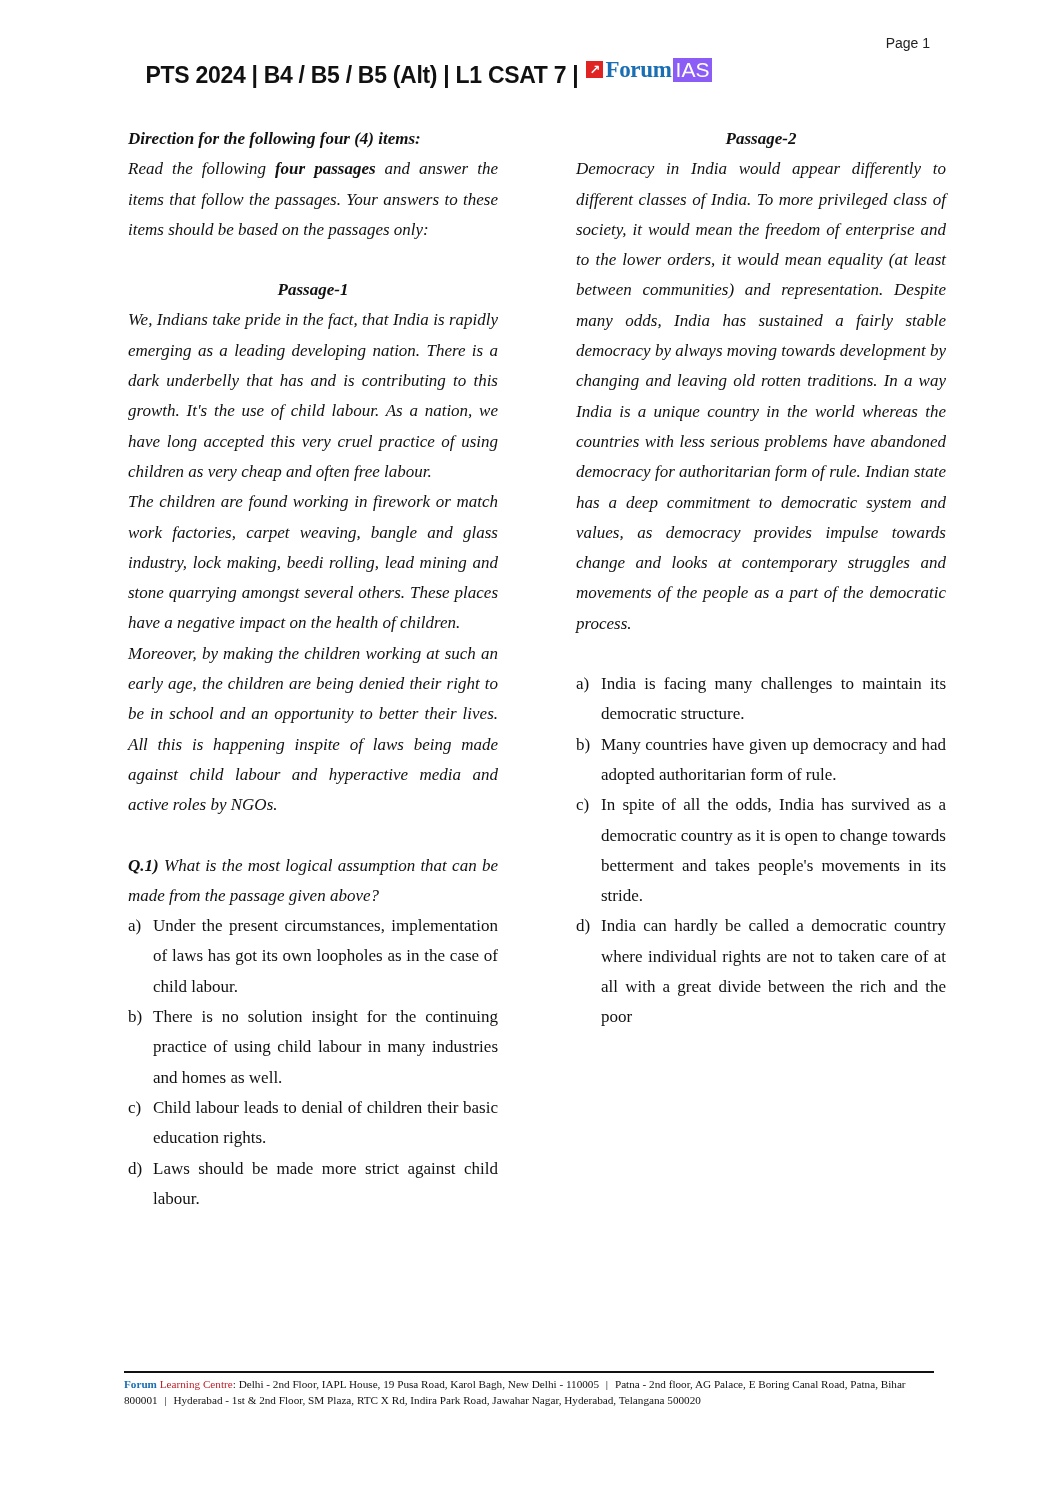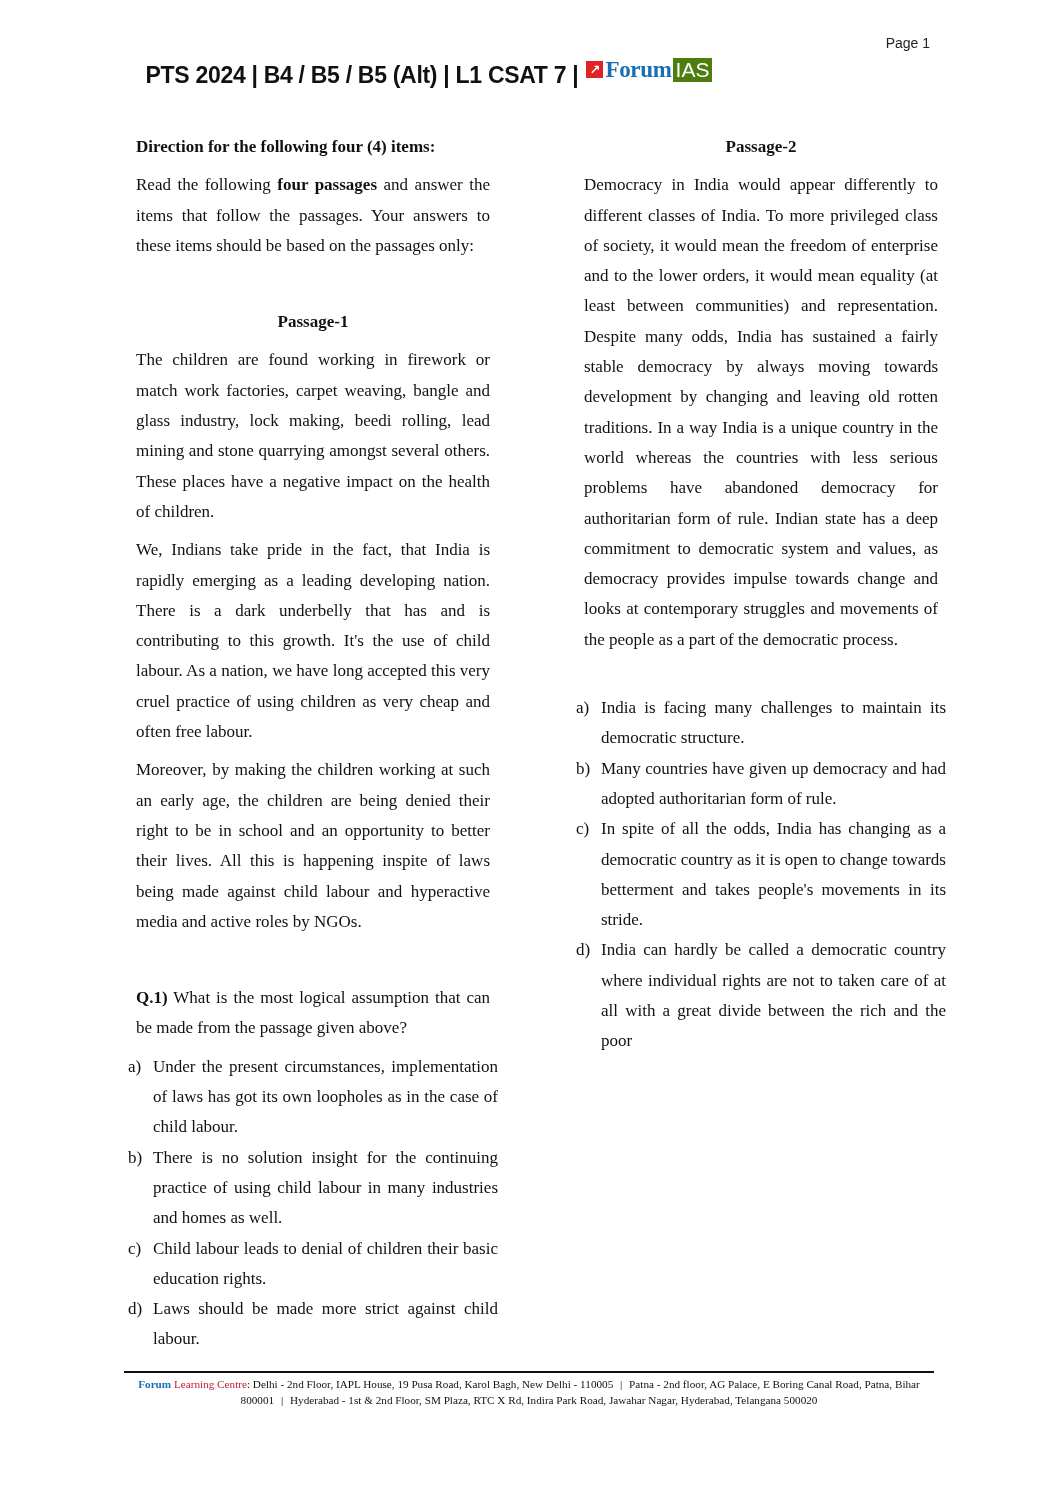--- a/index.html
+++ b/index.html
@@ -3,36 +3,36 @@
 <meta charset="utf-8">
 <style>
   html, body { margin: 0; padding: 0; background: #ffffff; }
   body { width: 1058px; height: 1497px; position: relative; overflow: hidden; color: #111; }
   .page-num { position: absolute; top: 35px; right: 128px; font-family: "Liberation Sans", sans-serif; font-size: 14px; color: #222; }
   .header { position: absolute; top: 62px; left: 0; width: 858px; text-align: center; white-space: nowrap; }
   .header .title { font-family: "Liberation Sans", sans-serif; font-weight: bold; font-size: 23px; letter-spacing: -0.3px; vertical-align: middle; }
   .logo { display: inline-flex; align-items: center; vertical-align: middle; margin-left: 4px; position: relative; top: -6px; }
   .logo .arrow { width: 17px; height: 17px; background: #e02424; color: #fff; font-size: 13px; line-height: 17px; text-align: center; font-family: "DejaVu Sans", sans-serif; font-weight: bold; }
   .logo .forum { font-family: "Liberation Serif", serif; font-weight: bold; color: #1a6eb4; font-size: 23px; margin-left: 2px; letter-spacing: -0.3px; }
-  .logo .ias { background: #4d7c0f; color: #fff; font-family: "Liberation Sans", sans-serif; font-size: 21px; padding: 0 3px; line-height: 24px; margin-left: 1px; }
+  .logo .ias { background: #8b5cf6; color: #fff; font-family: "Liberation Sans", sans-serif; font-size: 21px; padding: 0 3px; line-height: 24px; margin-left: 1px; }
 
   .col { position: absolute; top: 124px; width: 370px; font-family: "Liberation Serif", serif; font-size: 17px; line-height: 30.3px; text-align: justify; }
   .col.left { left: 128px; }
   .col.right { left: 576px; }
-  .col p { margin: 8px; }
+  .col p { margin: 0; font-style: italic; }
   .bold { font-weight: bold; }
   .heading { font-weight: bold; }
   .center { text-align: center; }
   .gap { height: 30px; }
   .opt { display: flex; margin: 0; }
   .opt .lbl { width: 25px; flex: 0 0 25px; text-align: left; }
   .opt .txt { flex: 1; text-align: justify; }
   .q-label { font-weight: bold; }
 
-  .footer { position: absolute; top: 1371px; left: 124px; width: 810px; border-top: 2px solid #111; padding-top: 4px; font-family: "Liberation Serif", serif; font-size: 11.2px; line-height: 15.5px; text-align: center; color: #111; }
+  .footer { position: absolute; top: 1371px; left: 124px; width: 810px; border-top: 2px solid #111; padding-top: 4px; font-family: "Liberation Serif", serif; font-size: 11.2px; line-height: 15.5px; text-align: left; color: #111; }
   .footer .brand-forum { color: #1a6eb4; font-weight: bold; }
   .footer .brand-lc { color: #c0202a; }
   .footer a { color: #1a4f9e; text-decoration: underline; }
   .footer .sep { margin: 0 4px; }
 </style>
 </head>
 <body>
 
 <div class="page-num">Page 1</div>
 
@@ -43,22 +43,22 @@
     <span class="forum">Forum</span>
     <span class="ias">IAS</span>
   </span>
 </div>
 
 <div class="col left">
   <p class="heading">Direction for the following four (4) items:</p>
   <p><span>Read the following </span><span class="bold">four passages</span><span> and answer the items that follow the passages. Your answers to these items should be based on the passages only:</span></p>
   <div class="gap"></div>
   <p class="heading center">Passage-1</p>
+  <p>We, Indians take pride in the fact, that India is rapidly emerging as a leading developing nation. There is a dark underbelly that has and is contributing to this growth. It's the use of child labour. As a nation, we have long accepted this very cruel practice of using children as very cheap and often free labour.</p>
   <p>The children are found working in firework or match work factories, carpet weaving, bangle and glass industry, lock making, beedi rolling, lead mining and stone quarrying amongst several others. These places have a negative impact on the health of children.</p>
-  <p>We, Indians take pride in the fact, that India is rapidly emerging as a leading developing nation. There is a dark underbelly that has and is contributing to this growth. It's the use of child labour. As a nation, we have long accepted this very cruel practice of using children as very cheap and often free labour.</p>
   <p>Moreover, by making the children working at such an early age, the children are being denied their right to be in school and an opportunity to better their lives. All this is happening inspite of laws being made against child labour and hyperactive media and active roles by NGOs.</p>
   <div class="gap"></div>
   <p><span class="q-label">Q.1)</span><span> What is the most logical assumption that can be made from the passage given above?</span></p>
   <div class="opt">
       <span class="lbl">a)</span>
       <span class="txt">Under the present circumstances, implementation of laws has got its own loopholes as in the case of child labour.</span>
     </div>
   <div class="opt">
       <span class="lbl">b)</span>
       <span class="txt">There is no solution insight for the continuing practice of using child labour in many industries and homes as well.</span>
@@ -80,21 +80,21 @@
   <div class="opt">
       <span class="lbl">a)</span>
       <span class="txt">India is facing many challenges to maintain its democratic structure.</span>
     </div>
   <div class="opt">
       <span class="lbl">b)</span>
       <span class="txt">Many countries have given up democracy and had adopted authoritarian form of rule.</span>
     </div>
   <div class="opt">
       <span class="lbl">c)</span>
-      <span class="txt">In spite of all the odds, India has changing as a democratic country as it is open to change towards betterment and takes people's movements in its stride.</span>
+      <span class="txt">In spite of all the odds, India has survived as a democratic country as it is open to change towards betterment and takes people's movements in its stride.</span>
     </div>
   <div class="opt">
       <span class="lbl">d)</span>
       <span class="txt">India can hardly be called a democratic country where individual rights are not to taken care of at all with a great divide between the rich and the poor</span>
     </div>
 </div>
 
 <div class="footer">
   <div>
     <span class="brand-forum">Forum</span><span class="brand-lc"> Learning Centre</span><span>:</span>

